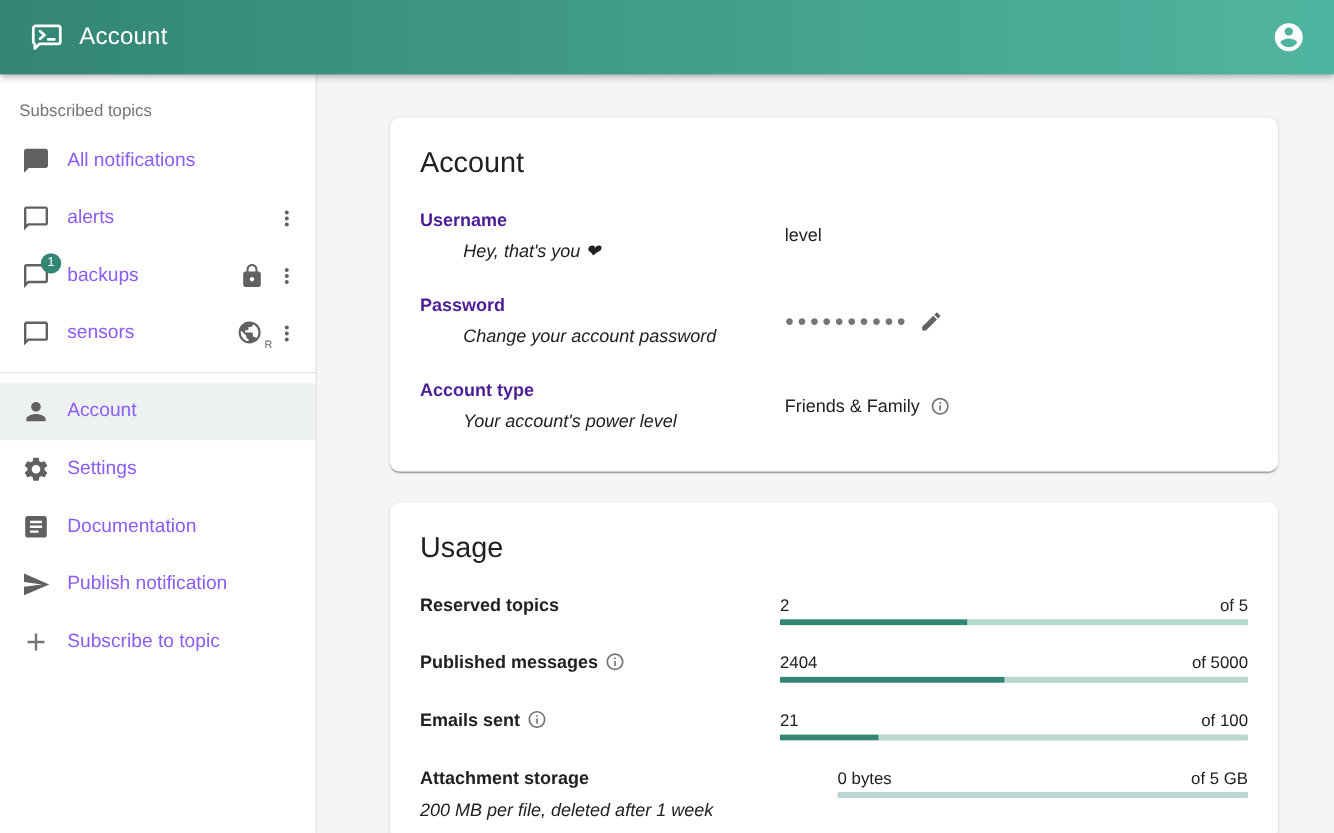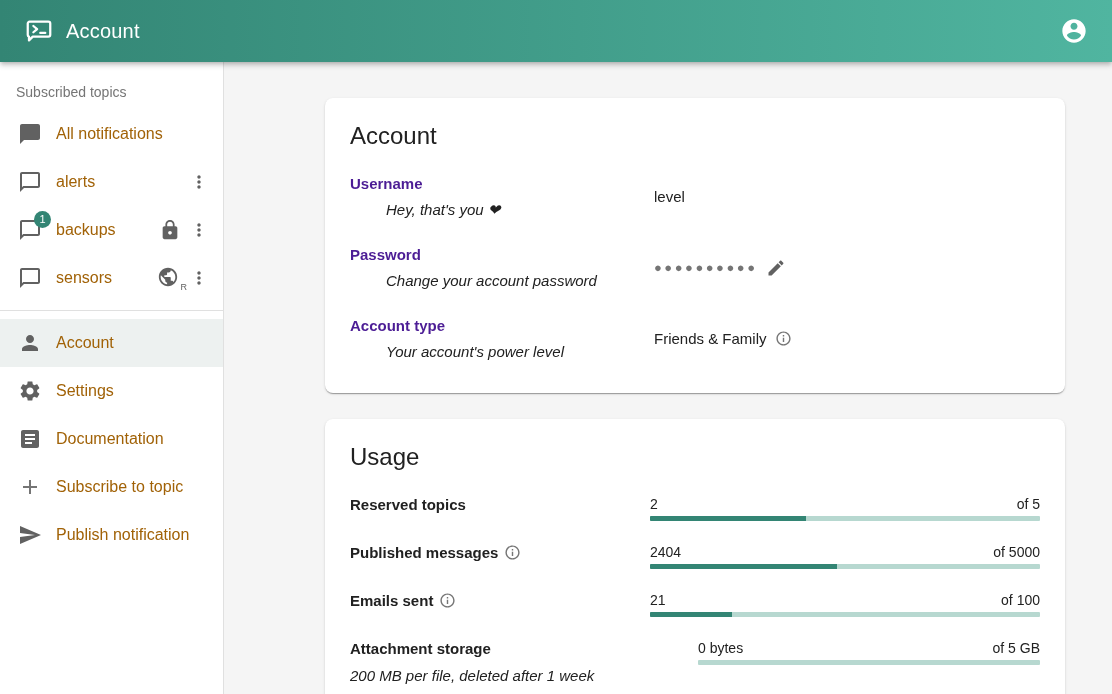--- a/index.html
+++ b/index.html
@@ -15,34 +15,34 @@
     display: flex; align-items: center; padding: 0 24px;
     color: #fff; box-shadow: 0 2px 4px -1px rgba(0,0,0,.2), 0 4px 5px 0 rgba(0,0,0,.14);
     z-index: 20;
   }
   .header .logo { width: 30px; height: 30px; flex: 0 0 auto; }
   .header .title { font-size: 20px; font-weight: 500; margin-left: 12px; letter-spacing: .2px; }
   .header .spacer { flex: 1; }
   .header .account-btn { width: 28px; height: 28px; cursor: pointer; }
   
   .sidebar {
-    position: absolute; top: 62px; left: 0; bottom: 0; width: 224px;
+    position: absolute; top: 62px; left: 0; bottom: 0; width: 264px;
     background: #fff; border-right: 1px solid #e0e0e0; padding-top: 8px;
   }
   .subheader {
     color: #757575; font-size: 14px; font-weight: 500;
     padding: 14px 16px 10px 16px;
   }
   .side-item {
     height: 48px; display: flex; align-items: center;
     padding: 0 14px 0 18px; cursor: pointer; position: relative;
   }
   .side-item.selected { background: #edf1f0; }
   .side-item .item-icon { width: 24px; height: 24px; color: #616161; position: relative; flex: 0 0 auto; }
-  .side-item .item-label { margin-left: 14px; font-size: 16px; color: #a16207; flex: 1; white-space: nowrap; overflow: hidden; }
+  .side-item .item-label { margin-left: 14px; font-size: 16px; color: #8b5cf6; flex: 1; white-space: nowrap; overflow: hidden; }
   .side-item .right-icons { display: flex; align-items: center; gap: 8px; }
   .right-icons .mini-icon { width: 22px; height: 22px; color: #616161; }
   .kebab { width: 20px; height: 24px; color: #616161; cursor: pointer; display: flex; align-items: center; justify-content: center; }
   .badge {
     position: absolute; top: -7px; right: -9px; min-width: 17px; height: 17px;
     background: #338574; color: #fff; border-radius: 9px;
     font-size: 11px; line-height: 17px; text-align: center; padding: 0 4px;
   }
   .divider { border-top: 1px solid #e0e0e0; margin: 8px 0; }
   .globe-wrap { position: relative; width: 24px; height: 24px; }
@@ -194,34 +194,34 @@
     <span class="item-icon">
       <svg viewBox="0 0 24 24" width="24" height="24" fill="#616161">
         <path d="M19 3H5c-1.1 0-2 .9-2 2v14c0 1.1.9 2 2 2h14c1.1 0 2-.9 2-2V5c0-1.1-.9-2-2-2zm-5 14H7v-2h7v2zm3-4H7v-2h10v2zm0-4H7V7h10v2z"></path>
       </svg>
     </span>
     <span class="item-label">Documentation</span>
   </div>
 
   <div class="side-item">
     <span class="item-icon">
+      <svg viewBox="0 0 24 24" width="24" height="24" fill="#616161">
+        <path d="M2.01 21 23 12 2.01 3 2 10l15 2-15 2z"></path>
+      </svg>
+    </span>
+    <span class="item-label">Publish notification</span>
+  </div>
+
+  <div class="side-item">
+    <span class="item-icon">
       <svg viewBox="0 0 24 24" width="24" height="24" fill="#757575">
         <path d="M19 13h-6v6h-2v-6H5v-2h6V5h2v6h6z"></path>
       </svg>
     </span>
     <span class="item-label">Subscribe to topic</span>
-  </div>
-
-  <div class="side-item">
-    <span class="item-icon">
-      <svg viewBox="0 0 24 24" width="24" height="24" fill="#616161">
-        <path d="M2.01 21 23 12 2.01 3 2 10l15 2-15 2z"></path>
-      </svg>
-    </span>
-    <span class="item-label">Publish notification</span>
   </div>
 </div>
 
 <div class="main">
 
   <div class="card account-card">
     <div class="card-title">Account</div>
 
     <div class="acct-row">
       <div>

